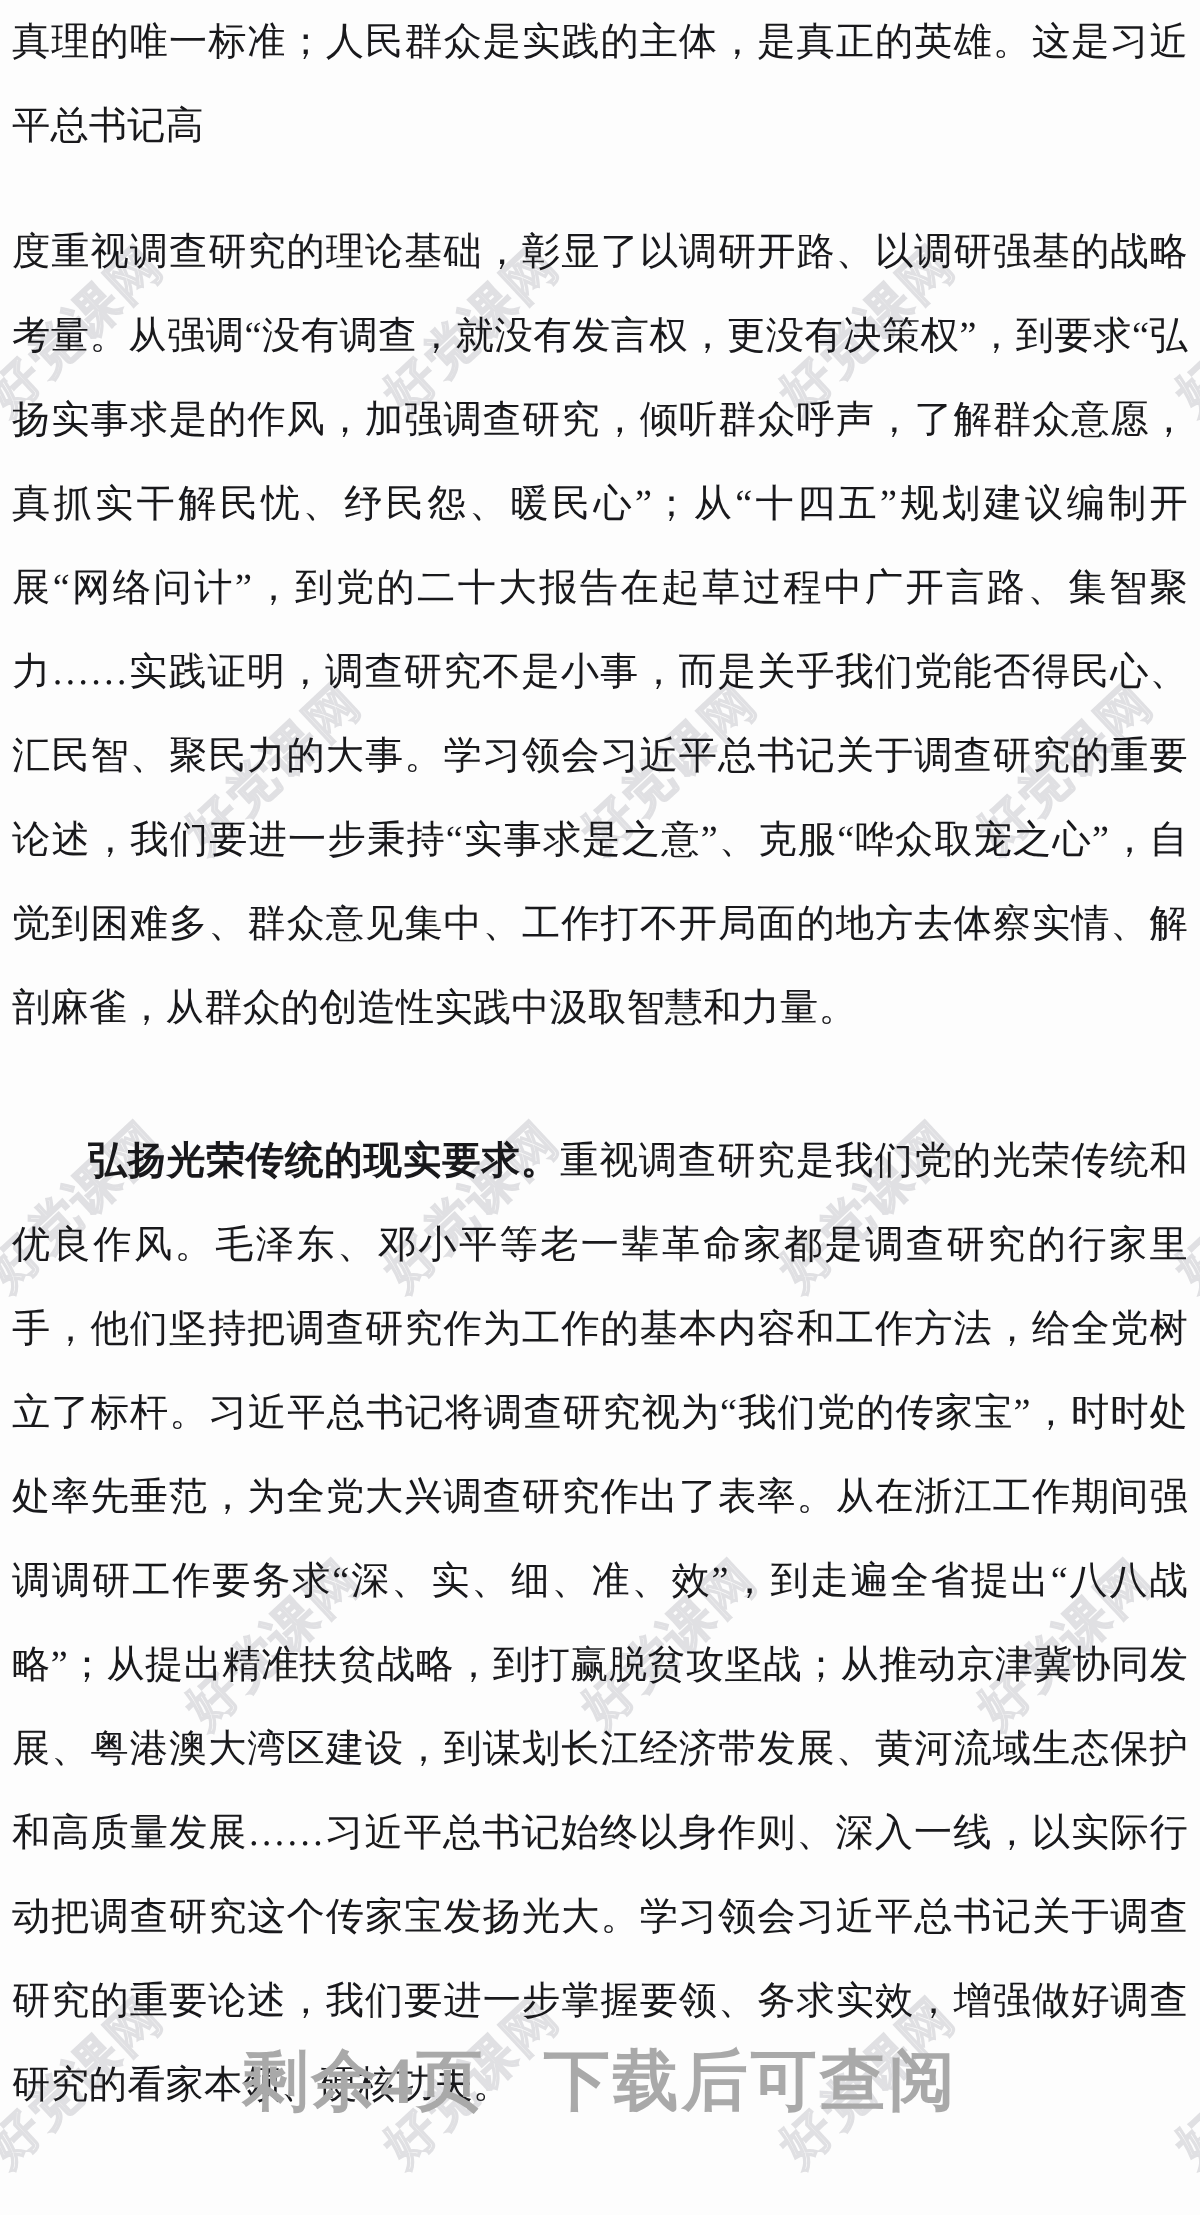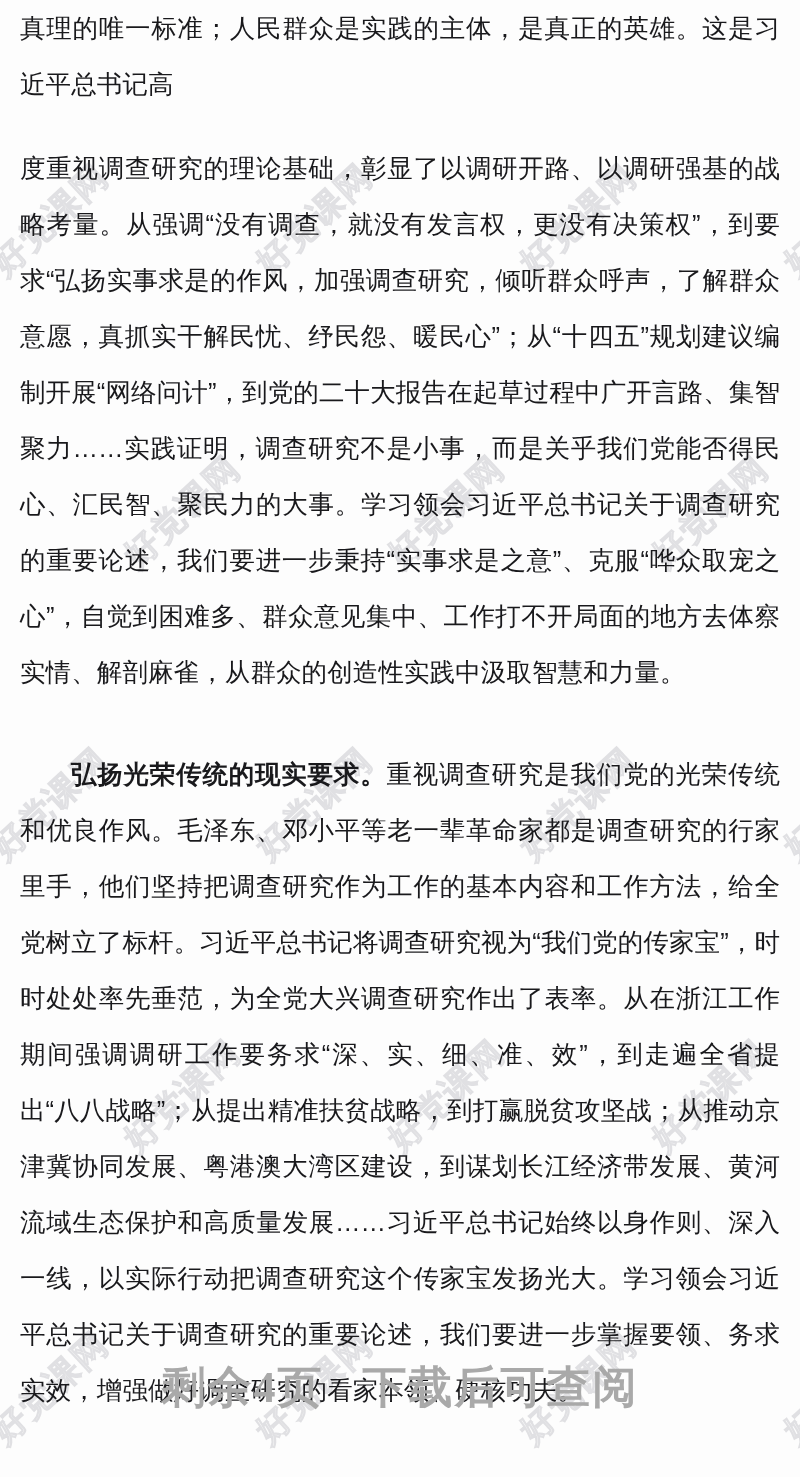--- a/index.html
+++ b/index.html
@@ -37,22 +37,23 @@
     white-space: nowrap;
     transform: rotate(-43deg);
     transform-origin: left top;
     opacity: 0.85;
   }
 
   
   #doc-body {
     position: relative;
     z-index: 1;
-    padding: 0 20px;
+    padding: 0 8px;
     box-sizing: border-box;
+    font-family: Liberation Serif, serif;
   }
   .para {
     margin: 0;
     font-size: 25.5px;
     line-height: 56px;
     color: #19191c;
     text-align: justify;
     text-justify: inter-ideograph;
     letter-spacing: 0.1px;
     font-weight: 400;

